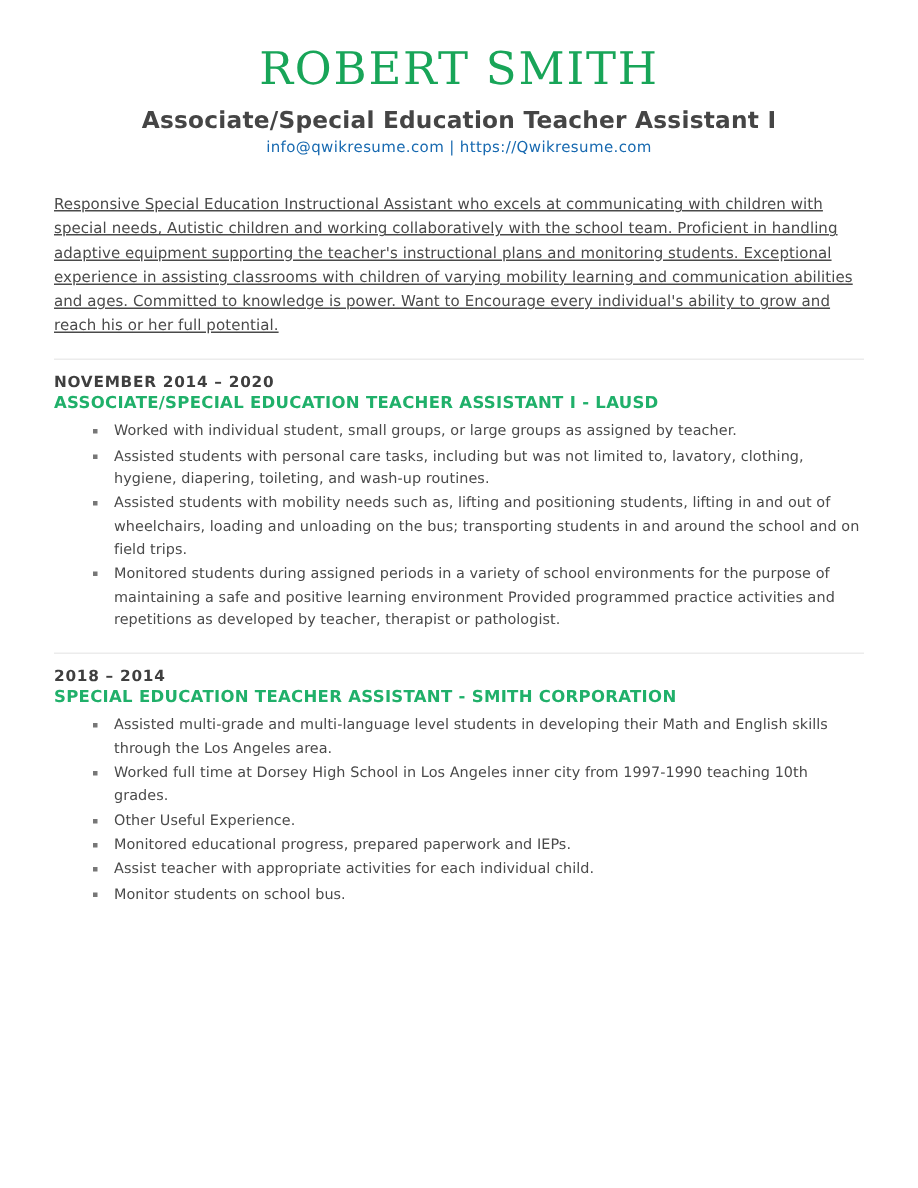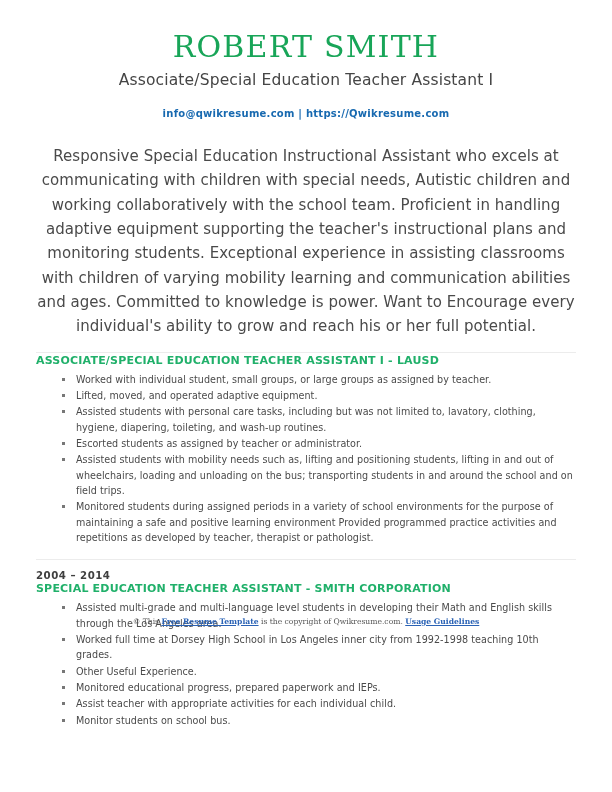--- a/index.html
+++ b/index.html
@@ -34,42 +34,43 @@
     font-family: "DejaVu Serif", serif;
     font-size: 30px;
     font-weight: 400;
     letter-spacing: 1.2px;
     color: #18a558;
     line-height: 1.12;
     margin: 0;
   }
   .job-subtitle {
     font-size: 15.5px;
-    font-weight: normal;
+    font-weight: bold;
     color: #454545;
     letter-spacing: 0.15px;
     margin-top: 7px;
     line-height: 1.2;
   }
   .contact {
     font-size: 10px;
-    font-weight: bold;
+    font-weight: normal;
     color: #1769b0;
-    margin-top: 19px;
+    margin-top: 4px;
     letter-spacing: 0.25px;
   }
 
   
   .summary {
-    font-size: 15px;
+    font-size: 10px;
     line-height: 1.62;
     color: #4a4a4a;
     margin-top: 25px;
-    text-align: center;
+    text-align: left;
     letter-spacing: 0.05px;
+    text-decoration: underline;
   }
 
   
   .divider {
     border: 0;
     border-top: 1px solid #ececec;
     margin: 13px 0 0 0;
     height: 0;
   }
   .section {
@@ -142,44 +143,40 @@
   <div class="header">
     <div class="name">ROBERT SMITH</div>
     <div class="job-subtitle">Associate/Special Education Teacher Assistant I</div>
     <div class="contact">info@qwikresume.com | https://Qwikresume.com</div>
   </div>
 
   <div class="summary">Responsive Special Education Instructional Assistant who excels at communicating with children with special needs, Autistic children and working collaboratively with the school team. Proficient in handling adaptive equipment supporting the teacher's instructional plans and monitoring students. Exceptional experience in assisting classrooms with children of varying mobility learning and communication abilities and ages. Committed to knowledge is power. Want to Encourage every individual's ability to grow and reach his or her full potential.</div>
 
   <div class="section">
     <hr class="divider">
+    <div class="exp-date">NOVEMBER 2014 – 2020</div>
     <div class="exp-title">ASSOCIATE/SPECIAL EDUCATION TEACHER ASSISTANT I - LAUSD</div>
     <ul class="bullets">
       <li>Worked with individual student, small groups, or large groups as assigned by teacher.</li>
-      <li>Lifted, moved, and operated adaptive equipment.</li>
       <li>Assisted students with personal care tasks, including but was not limited to, lavatory, clothing, hygiene, diapering, toileting, and wash-up routines.</li>
-      <li>Escorted students as assigned by teacher or administrator.</li>
       <li>Assisted students with mobility needs such as, lifting and positioning students, lifting in and out of wheelchairs, loading and unloading on the bus; transporting students in and around the school and on field trips.</li>
       <li>Monitored students during assigned periods in a variety of school environments for the purpose of maintaining a safe and positive learning environment Provided programmed practice activities and repetitions as developed by teacher, therapist or pathologist.</li>
     </ul>
   </div>
 
   <div class="section">
     <hr class="divider">
-    <div class="exp-date">2004 – 2014</div>
+    <div class="exp-date">2018 – 2014</div>
     <div class="exp-title">SPECIAL EDUCATION TEACHER ASSISTANT - SMITH CORPORATION</div>
     <ul class="bullets">
       <li>Assisted multi-grade and multi-language level students in developing their Math and English skills through the Los Angeles area.</li>
-      <li>Worked full time at Dorsey High School in Los Angeles inner city from 1992-1998 teaching 10th grades.</li>
+      <li>Worked full time at Dorsey High School in Los Angeles inner city from 1997-1990 teaching 10th grades.</li>
       <li>Other Useful Experience.</li>
       <li>Monitored educational progress, prepared paperwork and IEPs.</li>
       <li>Assist teacher with appropriate activities for each individual child.</li>
       <li>Monitor students on school bus.</li>
     </ul>
   </div>
 
   <div class="spacer"></div>
 
-  <div class="footer">
-    <span class="copy">© This </span><span class="flink">Free Resume Template</span><span class="copy"> is the copyright of Qwikresume.com. </span><span class="flink">Usage Guidelines</span>
-  </div>
 
 </div>
 
 </body></html>

